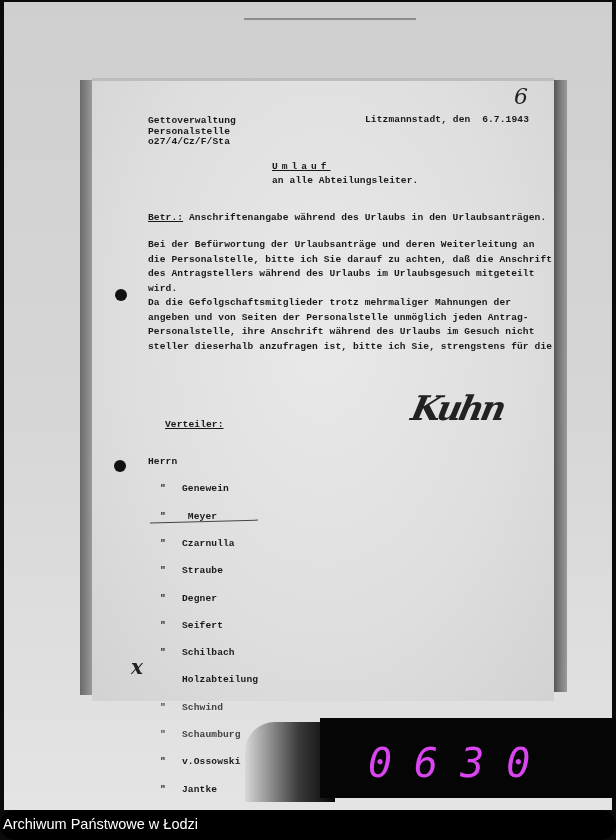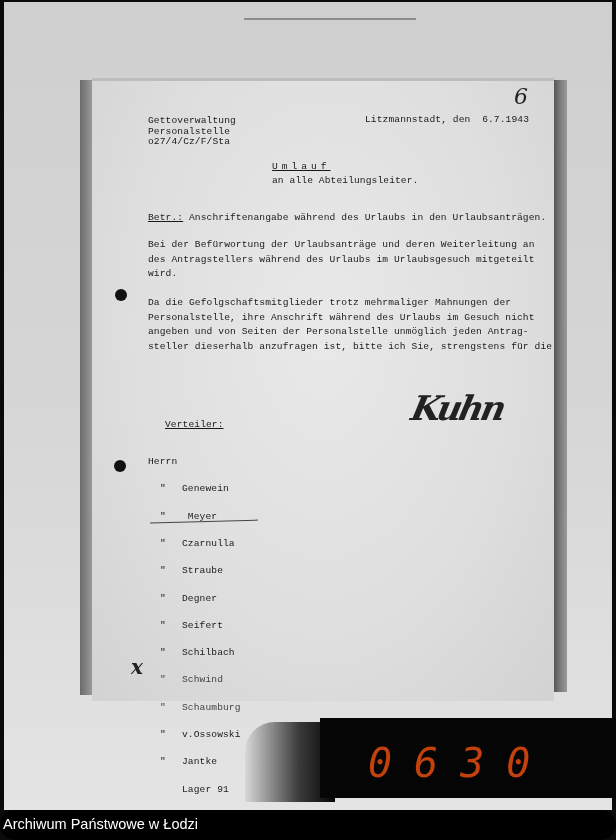--- a/index.html
+++ b/index.html
@@ -26,21 +26,21 @@
   }
   .strip-right {
     position:absolute; left:553px; top:80px; width:14px; height:612px;
     background:linear-gradient(90deg,#505050,#7a7a7a,#9a9a9a);
   }
   .hole {
     position:absolute; width:12px; height:12px; border-radius:50%;
     background:#111;
   }
   .txt {
-    position:absolute; color:#1a1a1a; font-size:9.6px; font-weight:normal;
+    position:absolute; color:#1a1a1a; font-size:9.6px; font-weight:bold;
     line-height:14.5px; white-space:pre; letter-spacing:0.1px;
   }
   .u { text-decoration:underline; }
   .spaced { letter-spacing:4px; }
   .hand {
     position:absolute; font-family:"DejaVu Serif", serif; font-style:italic; color:#222;
   }
   .dist-row { display:flex; }
   .dist-mark { width:28px; padding-left:12px; box-sizing:border-box; }
   .strike-line {
@@ -49,21 +49,21 @@
   .counter {
     position:absolute; left:320px; top:718px; width:296px; height:80px;
     background:#050505;
   }
   .counter-shadow {
     position:absolute; left:245px; top:722px; width:90px; height:80px;
     background:linear-gradient(90deg,#d8d8d8,#3a3a3a 60%,#050505);
     border-top-left-radius:30px;
   }
   .counter-digits {
-    position:absolute; left:368px; top:740px; color:#c2410c;
+    position:absolute; left:368px; top:740px; color:#d946ef;
     font-family:"DejaVu Sans Mono", monospace; font-size:40px; letter-spacing:22px;
     font-style:italic; font-weight:normal;
   }
   .footer {
     position:absolute; left:0; top:810px; width:616px; height:30px; background:#000;border-radius:15px;
   }
   .footer span {
     position:absolute; left:3px; top:6px; color:#fff;
     font-family:"Liberation Sans", sans-serif; font-size:14.5px;
   }
@@ -85,37 +85,38 @@
 <div class="txt" style="left:148px;top:116px;line-height:10.5px;"><div>Gettoverwaltung</div><div>Personalstelle</div><div>o27/4/Cz/F/Sta</div></div>
 
 <div class="txt" style="left:365px;top:113px;">Litzmannstadt, den  6.7.1943</div>
 <div class="hand" style="left:514px;top:84px;font-size:22px;">6</div>
 
 <div class="txt u spaced" style="left:272px;top:160px;">Umlauf</div>
 <div class="txt" style="left:272px;top:174px;">an alle Abteilungsleiter.</div>
 
 <div class="txt" style="left:148px;top:211px;"><span class="u">Betr.:</span><span> Anschriftenangabe während des Urlaubs in den Urlaubsanträgen.</span></div>
 
-<div class="txt" style="left:148px;top:238px;"><div>Bei der Befürwortung der Urlaubsanträge und deren Weiterleitung an</div><div>des Antragstellers während des Urlaubs im Urlaubsgesuch mitgeteilt</div><div>wird.</div></div>
+<div class="txt" style="left:148px;top:238px;"><div>Bei der Befürwortung der Urlaubsanträge und deren Weiterleitung an</div><div>die Personalstelle, bitte ich Sie darauf zu achten, daß die Anschrift</div><div>des Antragstellers während des Urlaubs im Urlaubsgesuch mitgeteilt</div><div>wird.</div></div>
 
-<div class="txt" style="left:148px;top:296px;"><div>Da die Gefolgschaftsmitglieder trotz mehrmaliger Mahnungen der</div><div>Personalstelle, ihre Anschrift während des Urlaubs im Gesuch nicht</div><div>angeben und von Seiten der Personalstelle unmöglich jeden Antrag-</div><div>steller dieserhalb anzufragen ist, bitte ich Sie, strengstens für die</div></div>
+<div class="txt" style="left:148px;top:296px;"><div>Da die Gefolgschaftsmitglieder trotz mehrmaliger Mahnungen der</div><div>angeben und von Seiten der Personalstelle unmöglich jeden Antrag-</div><div>Personalstelle, ihre Anschrift während des Urlaubs im Gesuch nicht</div><div>steller dieserhalb anzufragen ist, bitte ich Sie, strengstens für die</div></div>
 
 <div class="hand" style="left:412px;top:388px;font-size:34px;font-weight:bold;letter-spacing:-3px;transform:skewX(-12deg);">Kuhn</div>
 
 <div class="txt u" style="left:148px;top:418px;margin-left:17px;">Verteiler:</div>
 
 <div class="txt" style="left:148px;top:439px;line-height:9.1px;">
   <div class="dist-row"><span style="width:34px;">Herrn</span></div>
   <div class="dist-row"><span class="dist-mark" style="width:34px;">"</span><span>Genewein</span></div>
   <div class="dist-row"><span class="dist-mark" style="width:34px;">"</span><span> Meyer</span></div>
   <div class="dist-row"><span class="dist-mark" style="width:34px;">"</span><span>Czarnulla</span></div>
   <div class="dist-row"><span class="dist-mark" style="width:34px;">"</span><span>Straube</span></div>
   <div class="dist-row"><span class="dist-mark" style="width:34px;">"</span><span>Degner</span></div>
   <div class="dist-row"><span class="dist-mark" style="width:34px;">"</span><span>Seifert</span></div>
   <div class="dist-row"><span class="dist-mark" style="width:34px;">"</span><span>Schilbach</span></div>
+  <div class="dist-row"><span class="dist-mark" style="width:34px;"></span><span>Holzabteilung</span></div>
   <div class="dist-row" style="color:#444;"><span class="dist-mark" style="width:34px;">"</span><span>Schwind</span></div>
   <div class="dist-row" style="color:#444;"><span class="dist-mark" style="width:34px;">"</span><span>Schaumburg</span></div>
   <div class="dist-row"><span class="dist-mark" style="width:34px;">"</span><span>v.Ossowski</span></div>
   <div class="dist-row"><span class="dist-mark" style="width:34px;">"</span><span>Jantke</span></div>
   <div class="dist-row"><span class="dist-mark" style="width:34px;"></span><span>Lager 91</span></div>
   <div class="dist-row"><span class="dist-mark" style="width:34px;"></span><span>Lager 39</span></div>
 </div>
 <div class="strike-line"></div>
 
 <div class="hand" style="left:131px;top:655px;font-size:20px;font-weight:bold;">x</div>

